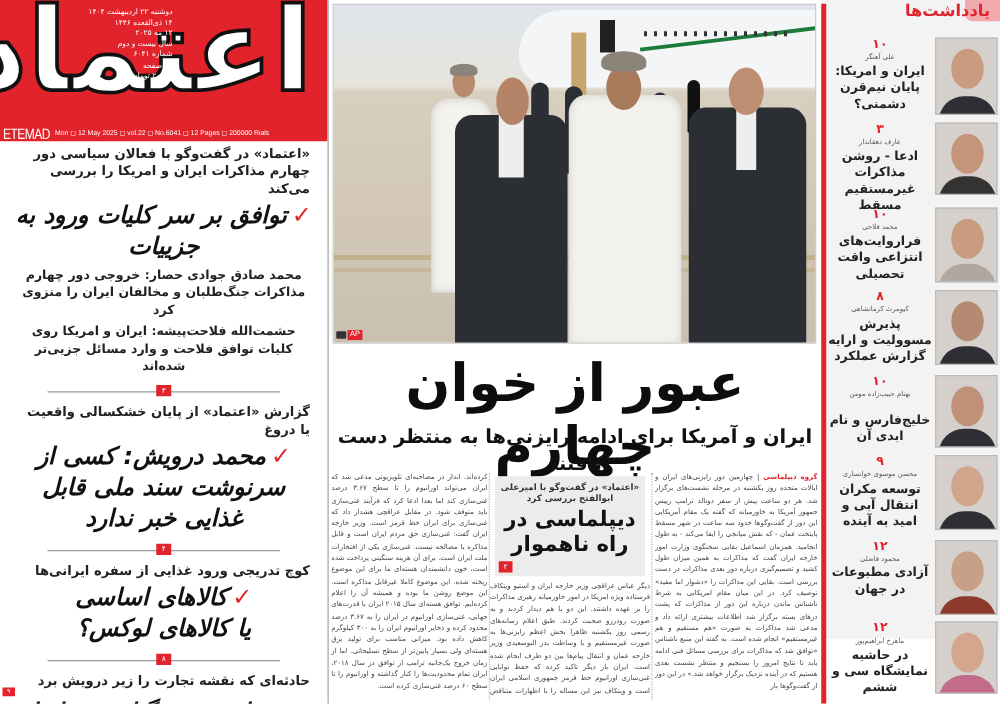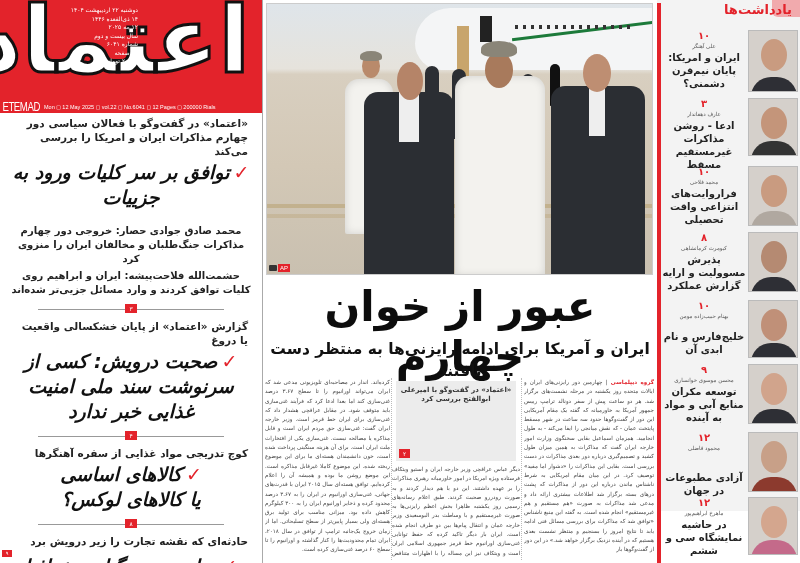--- a/index.html
+++ b/index.html
@@ -97,37 +97,37 @@
       <div class="masthead-bar">
         <span class="brand-latin">ETEMAD</span>
         <span class="issue-info">Mon ◻ 12 May 2025 ◻ vol.22 ◻ No.6041 ◻ 12 Pages ◻ 200000 Rials</span>
       </div>
     </div>
 
     <div class="left-content">
       <div>
         <div class="kicker">«اعتماد» در گفت‌وگو با فعالان سیاسی دور چهارم مذاکرات ایران و امریکا را بررسی می‌کند</div>
         <div class="headline"><span class="check">✓</span><span>توافق بر سر کلیات ورود به جزییات</span></div>
-        <div class="sub" style="margin-top:14px">محمد صادق جوادی حصار: خروجی دور چهارم مذاکرات جنگ‌طلبان و مخالفان ایران را منزوی کرد</div>
-        <div class="sub" style="margin-top:3px">حشمت‌الله فلاحت‌پیشه: ایران و ابراهیم روی کلیات توافق کردند و وارد مسائل جزیی‌تر شده‌اند</div>
+        <div class="sub" style="margin-top:4px">محمد صادق جوادی حصار: خروجی دور چهارم مذاکرات جنگ‌طلبان و مخالفان ایران را منزوی کرد</div>
+        <div class="sub" style="margin-top:3px">حشمت‌الله فلاحت‌پیشه: ایران و امریکا روی کلیات توافق فلاحت و وارد مسائل جزیی‌تر شده‌اند</div>
       </div>
       <div class="sep">
           <span class="sep-num">۳</span>
         </div>
 
       <div>
         <div class="kicker">گزارش «اعتماد» از پایان خشکسالی واقعیت یا دروغ</div>
-        <div class="headline"><span class="check">✓</span><span>صحبت درویش: کسی از سرنوشت سند ملی امنیت غذایی خبر ندارد</span></div>
+        <div class="headline"><span class="check">✓</span><span>محمد درویش: کسی از سرنوشت سند ملی قابل غذایی خبر ندارد</span></div>
       </div>
       <div class="sep">
           <span class="sep-num">۴</span>
         </div>
 
       <div>
-        <div class="kicker">کوچ تدریجی مواد غذایی از سفره آهنگر‌ها</div>
+        <div class="kicker">کوچ تدریجی ورود غذایی از سفره ایرانی‌ها</div>
         <div class="headline" style="padding:0 56px"><span class="check">✓</span><span>کالاهای اساسی یا کالاهای لوکس؟</span></div>
       </div>
       <div class="sep">
           <span class="sep-num">۸</span>
         </div>
 
       <div>
         <div class="kicker">حادثه‌ای که نقشه تجارت را زیر درویش برد</div>
         <div class="headline" style="margin-top:6px"><span class="check">✓</span><span>تجارت در تنگنای جغرافیا</span></div>
       </div>
@@ -174,20 +174,21 @@
     </div>
 
     <div class="main-headline">عبور از خوان چهارم</div>
     <div class="main-sub">ایران و آمریکا برای ادامه رایزنی‌ها به منتظر دست یافتند</div>
 
     <div class="body-text col-a">کرده‌اند. اندار در مصاحبه‌ای تلویزیونی مدعی شد که ایران می‌تواند اورانیوم را تا سطح ۳.۶۷ درصد غنی‌سازی کند اما بعدا ادعا کرد که فرآیند غنی‌سازی باید متوقف شود. در مقابل عراقچی هشدار داد که غنی‌سازی برای ایران خط قرمز است. وزیر خارجه ایران گفت: غنی‌سازی حق مردم ایران است و قابل مذاکره یا مصالحه نیست. غنی‌سازی یکی از افتخارات ملت ایران است. برای آن هزینه سنگینی پرداخت شده است، خون دانشمندان هسته‌ای ما برای این موضوع ریخته شده. این موضوع کاملا غیرقابل مذاکره است. این موضع روشن ما بوده و همیشه آن را اعلام کرده‌ایم. توافق هسته‌ای سال ۲۰۱۵ ایران با قدرت‌های جهانی، غنی‌سازی اورانیوم در ایران را به ۳.۶۷ درصد محدود کرده و ذخایر اورانیوم ایران را به ۳۰۰ کیلوگرم کاهش داده بود. میزانی مناسب برای تولید برق هسته‌ای ولی بسیار پایین‌تر از سطح تسلیحاتی. اما از زمان خروج یک‌جانبه ترامپ از توافق در سال ۲۰۱۸، ایران تمام محدودیت‌ها را کنار گذاشته و اورانیوم را تا سطح ۶۰ درصد غنی‌سازی کرده است.</div>
     <div class="col-div" style="left:126px"></div>
 
     <div class="interview-box">
       <div class="ib-kicker">«اعتماد» در گفت‌وگو با امیرعلی ابوالفتح بررسی کرد</div>
+      <div class="ib-title">دیپلماسی در راه ناهموار</div>
       <span class="ib-badge">۲</span>
     </div>
     <div class="body-text col-b">دیگر عباس عراقچی وزیر خارجه ایران و استیو ویتکاف فرستاده ویژه امریکا در امور خاورمیانه رهبری مذاکرات را بر عهده داشتند. این دو با هم دیدار کردند و به صورت رودررو صحبت کردند. طبق اعلام رسانه‌های رسمی روز یکشنبه ظاهرا بخش اعظم رایزنی‌ها به صورت غیرمستقیم و با وساطت بدر البوسعیدی وزیر خارجه عمان و انتقال پیام‌ها بین دو طرف انجام شده است. ایران بار دیگر تاکید کرده که حفظ توانایی غنی‌سازی اورانیوم خط قرمز جمهوری اسلامی ایران است و ویتکاف نیز این مساله را با اظهارات متناقض خود پیچیده‌تر</div>
     <div class="col-div" style="left:256px"></div>
 
     <div class="body-text col-c">
       <span class="lead">گروه دیپلماسی</span>
       <span> | </span>
       <span>چهارمین دور رایزنی‌های ایران و ایالات متحده روز یکشنبه در مرحله نشست‌های برگزار شد. هر دو ساعت پیش از سفر دونالد ترامپ رییس جمهور آمریکا به خاورمیانه که گفته یک مقام آمریکایی این دور از گفت‌وگوها حدود سه ساعت در شهر مسقط پایتخت عمان - که نقش میانجی را ایفا می‌کند - به طول انجامید. همزمان اسماعیل بقایی سخنگوی وزارت امور خارجه ایران گفت که مذاکرات به همین میزان طول کشید و تصمیم‌گیری درباره دور بعدی مذاکرات در دست بررسی است. بقایی این مذاکرات را «دشوار اما مفید» توصیف کرد. در این میان مقام امریکایی به شرط ناشناس ماندن درباره این دور از مذاکرات که پشت درهای بسته برگزار شد اطلاعات بیشتری ارائه داد و مدعی شد مذاکرات به صورت «هم مستقیم و هم غیرمستقیم» انجام شده است. به گفته این منبع ناشناس «توافق شد که مذاکرات برای بررسی مسائل فنی ادامه یابد تا نتایج امروز را بسنجیم و منتظر نشست بعدی هستیم که در آینده نزدیک برگزار خواهد شد.» در این دور از گفت‌وگوها بار</span>
     </div>
@@ -261,33 +262,33 @@
     </div>
 
     <div class="writer" style="top:364px">
       <div class="writer-photo" style="top:0;height:60px">
           <div class="face" style="background:#d1a48c"></div>
           <div class="shoulders"></div>
         </div>
       <div class="writer-meta" style="top:0">
         <div class="w-page">۹</div>
         <div class="w-name">محسن موسوی خوانساری</div>
-        <div class="w-title">توسعه مکران منابع آبی و مواد به آینده</div>
+        <div class="w-title">توسعه مکران انتقال آبی و امید به آینده</div>
       </div>
     </div>
 
     <div class="writer" style="top:432px">
       <div class="writer-photo" style="top:0;height:60px">
           <div class="face" style="background:#c8a088"></div>
           <div class="shoulders" style="background:#8c3a2e"></div>
         </div>
       <div class="writer-meta" style="top:0">
         <div class="w-page">۱۲</div>
         <div class="w-name">محمود فاضلی</div>
-        <div class="w-title" style="margin-top:19px">آزادی مطبوعات در جهان</div>
+        <div class="w-title" style="margin-top:0">آزادی مطبوعات در جهان</div>
       </div>
     </div>
 
     <div class="writer" style="top:497px">
       <div class="writer-photo" style="top:0;height:58px">
           <div class="face" style="background:#d4a68e"></div>
           <div class="shoulders" style="background:#c46a8a"></div>
         </div>
       <div class="writer-meta" style="top:0">
         <div class="w-page">۱۲</div>

